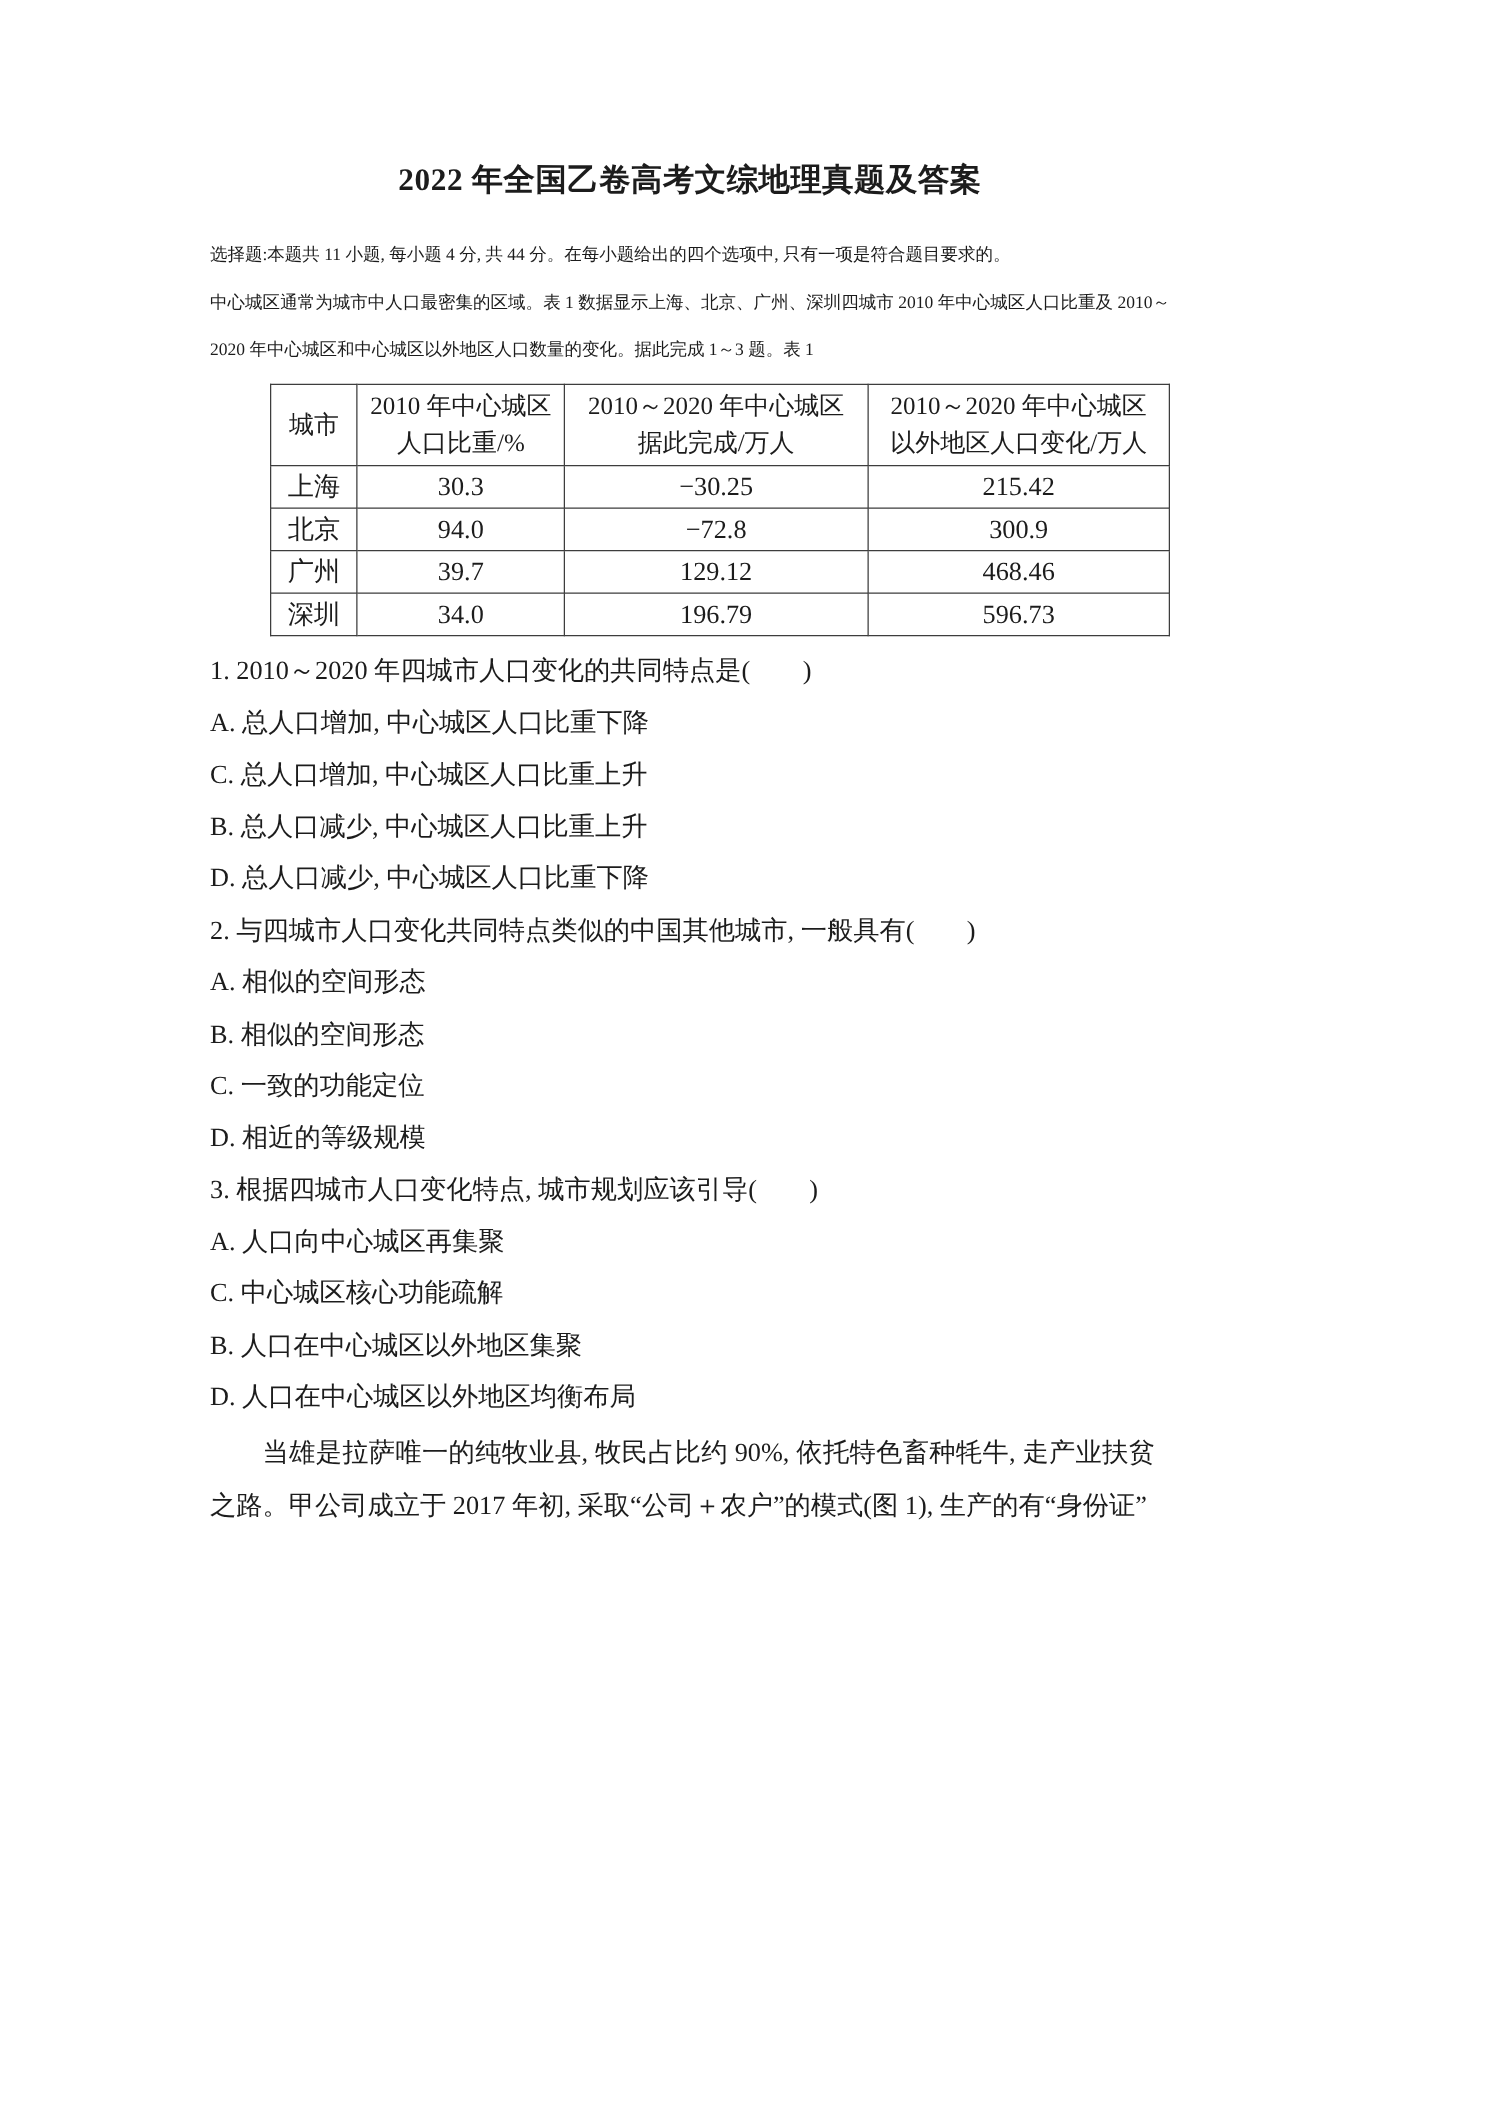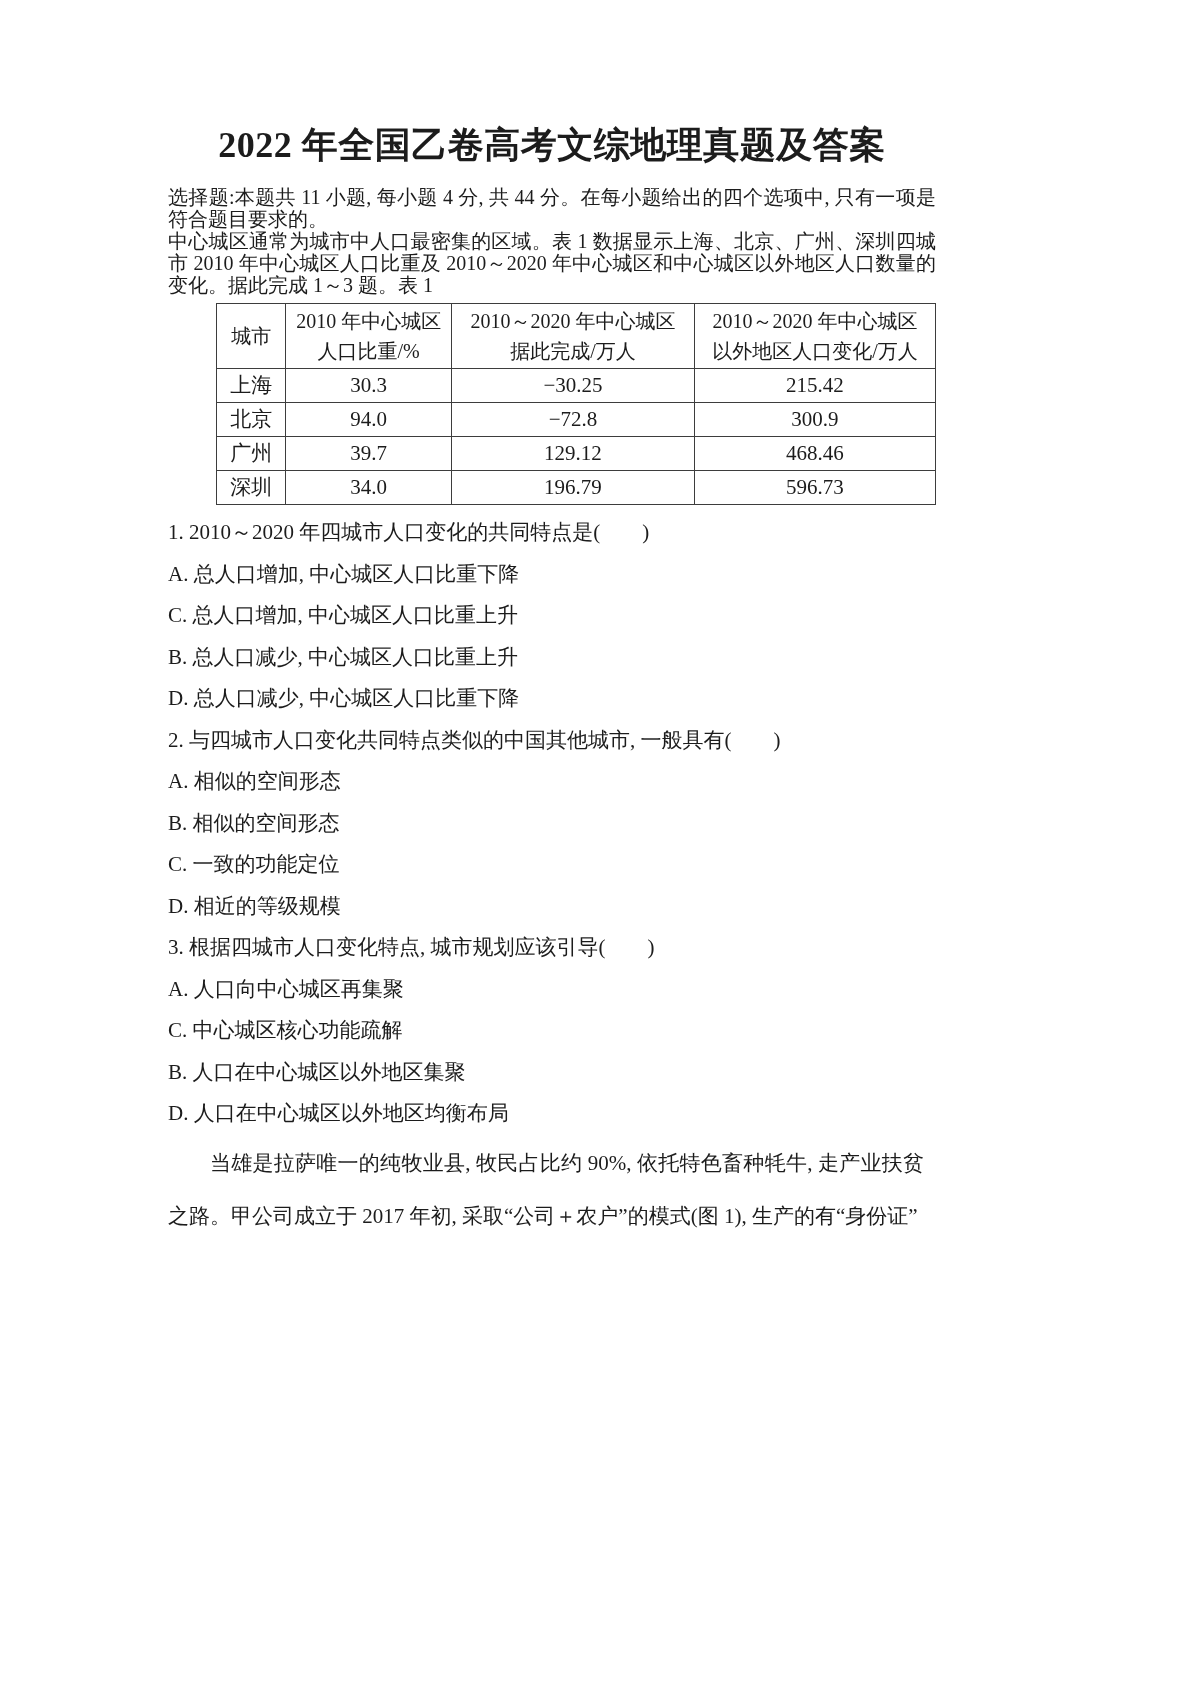--- a/index.html
+++ b/index.html
@@ -11,32 +11,32 @@
     background: #ffffff;
     color: #1c1c1c;
     font-family: "Liberation Serif", "DejaVu Serif", serif;
     overflow: hidden;
   }
   .content {
     padding: 126px 264px 0 168px; 
   }
   .doc-title {
     margin: 0;
-    font-size: 36px;
+    font-size: 25px;
     font-weight: bold;
     line-height: 38px;
     text-align: center;
     letter-spacing: 0.5px;
     white-space: nowrap;
   }
   .intro { margin-top: 22px; }
   .body-par {
     margin: 0;
-    font-size: 20px;
-    line-height: 22px;
+    font-size: 14px;
+    line-height: 38px;
     text-align: justify;
   }
   
   .table-wrap { margin-top: 7px; margin-left: 48px; }
   table.t1 {
     border-collapse: collapse;
     table-layout: fixed;
   }
   table.t1 col.c1 { width: 73px; }
   table.t1 col.c2 { width: 176px; }
@@ -63,21 +63,21 @@
   .qa { margin-top: 7px; }
   .qline {
     font-size: 21px;
     line-height: 41.5px;
     white-space: nowrap;
   }
   
   .passage2 {
     margin: 2px 12px 0 0;
     font-size: 21px;
-    line-height: 53px;
+    line-height: 42px;
     text-align: justify;
     text-indent: 2em;
   }
 </style>
 </head>
 <body>
 
 <div class="page">
   <div class="content">
 

